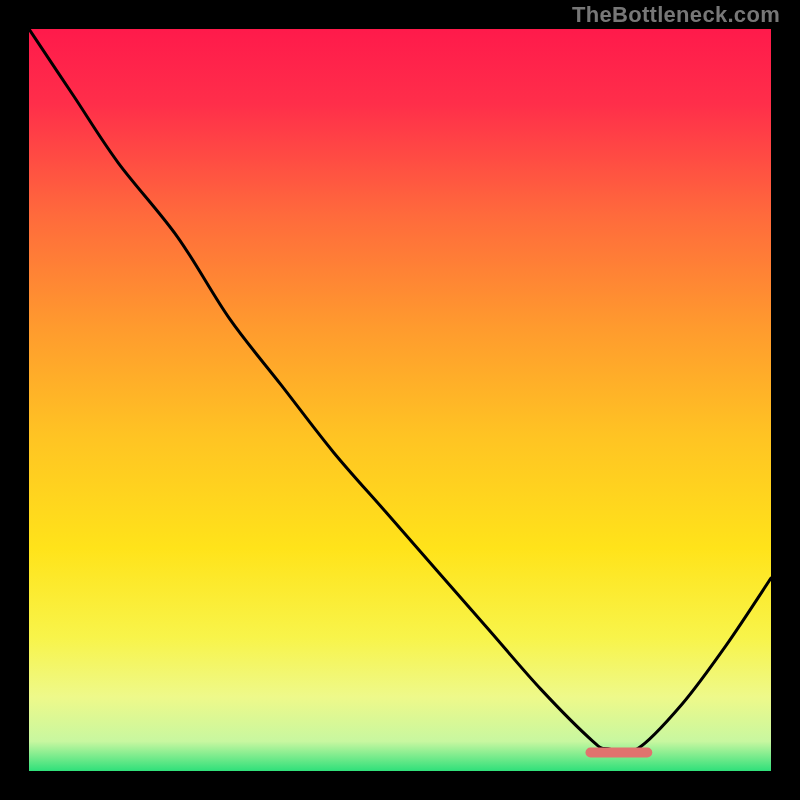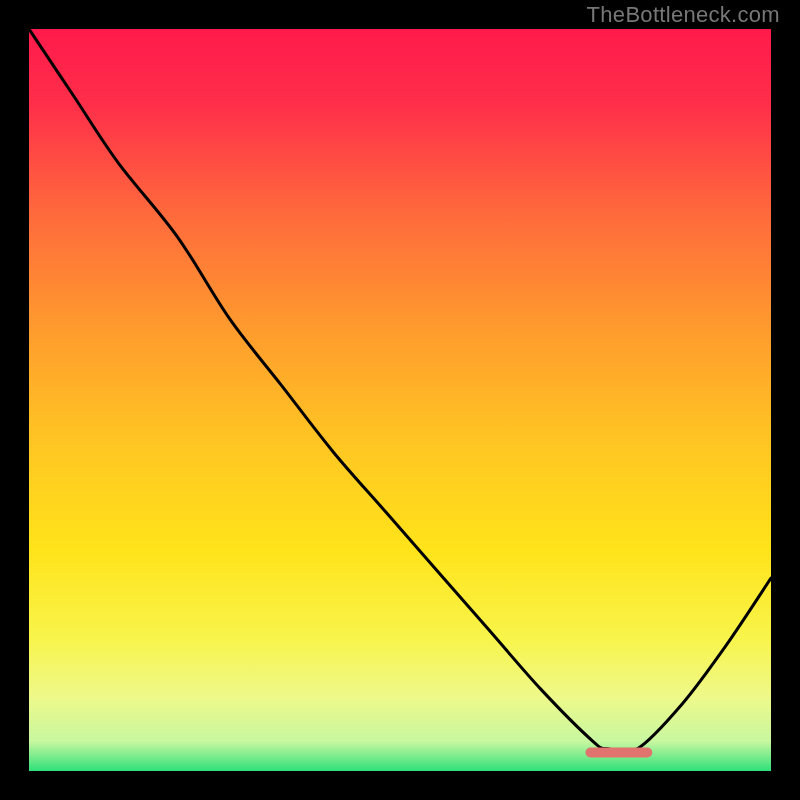--- a/index.html
+++ b/index.html
@@ -18,21 +18,21 @@
     width: 800px;
     height: 800px;
     background: #000;
   }
   .watermark {
     position: absolute;
     top: 2px;
     right: 20px;
     color: #777;
     font-size: 22px;
-    font-weight: 400;
+    font-weight: 700;
     letter-spacing: 0.3px;
   }
   .plot-wrap {
     position: absolute;
     left: 29px;
     top: 29px;
     width: 742px;
     height: 742px;
     background: #000;
   }

